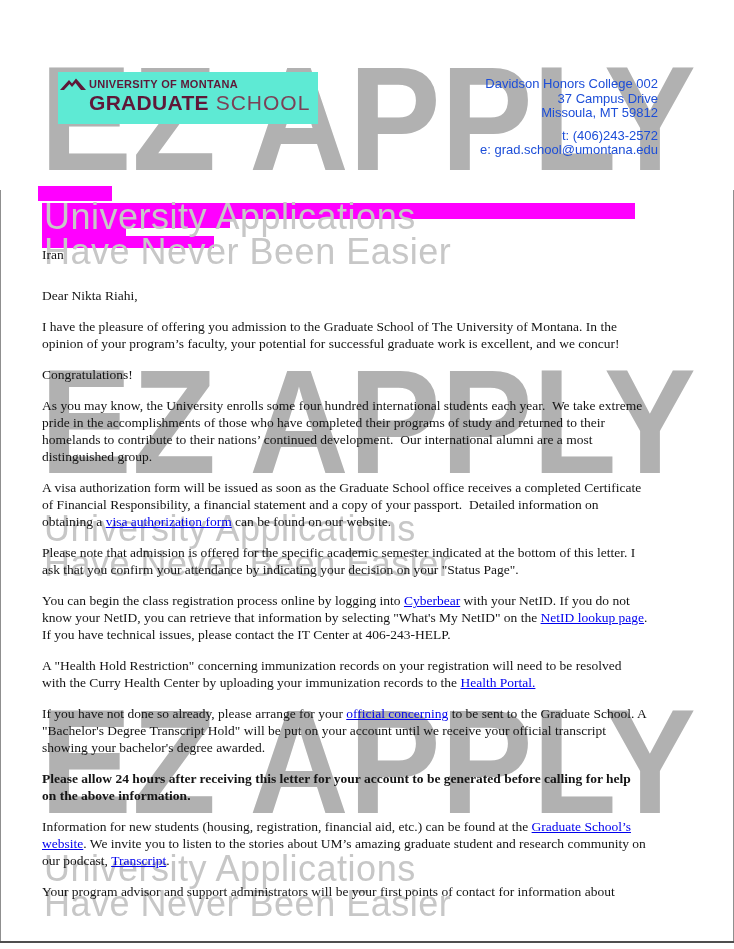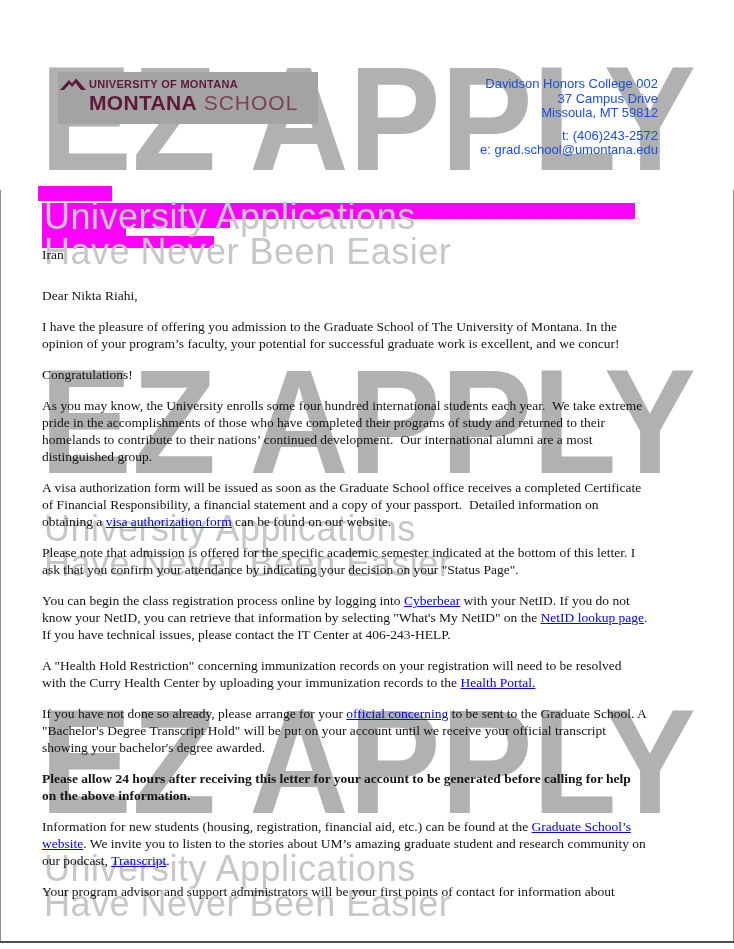--- a/index.html
+++ b/index.html
@@ -11,21 +11,21 @@
   .watermark-layer{z-index:2;pointer-events:none;}
   .content-layer{z-index:3;}
   .edge-layer{z-index:4;pointer-events:none;}
   
   .redact{position:absolute;}
   
   .wm-brand{position:absolute;left:38px;width:662px;height:126px;}
   .wm-tag{position:absolute;left:44px;font-family:"Liberation Sans",sans-serif;
           font-size:36px;line-height:36px;font-weight:400;color:#c7c7c7;letter-spacing:.5px;white-space:nowrap;}
   
-  .logo-box{position:absolute;left:58px;top:72px;width:258px;height:50px;background:#a3a3a3;padding:2px 0 0 2px;}
+  .logo-box{position:absolute;left:58px;top:72px;width:258px;height:50px;background:#5eead4;padding:2px 0 0 2px;}
   .logo-row1{display:flex;align-items:flex-end;height:16px;}
   .mountain{width:26px;height:12px;margin-right:3px;}
   .org-name{font-family:"Liberation Sans",sans-serif;font-size:11px;font-weight:bold;
             color:#5f1838;letter-spacing:.3px;white-space:nowrap;}
   .logo-row2{padding-left:29px;margin-top:1px;font-family:"Liberation Sans",sans-serif;
              font-size:21px;line-height:24px;white-space:nowrap;}
   .unit-bold{font-weight:bold;color:#5f1838;letter-spacing:.3px;}
   .unit-light{font-weight:400;color:#7c4157;letter-spacing:1px;margin-top:40px;}
   .address-block{position:absolute;top:77px;right:76px;text-align:right;
                  font-family:Liberation Sans, sans-serif;font-size:13px;line-height:14.5px;color:#1d4ed8;}
@@ -78,21 +78,21 @@
   <div class="layer content-layer">
 
     <div class="logo-box">
       <div class="logo-row1">
         <svg class="mountain" viewBox="0 0 26 12">
           <path d="M0 12 L9 2 L12 5.5 L16 0.5 L26 12 L21 12 L15.5 5 L12 9 L9.5 6 L4 12 Z" fill="#5f1838"></path>
         </svg>
         <span class="org-name">UNIVERSITY OF MONTANA</span>
       </div>
       <div class="logo-row2">
-        <span class="unit-bold">MONTANA</span><span class="unit-light"> SCHOOL</span>
+        <span class="unit-bold">GRADUATE</span><span class="unit-light"> SCHOOL</span>
       </div>
     </div>
 
     <div class="address-block">
       <div>Davidson Honors College 002</div>
       <div>37 Campus Drive</div>
       <div>Missoula, MT 59812</div>
       <div class="contact-block">
         <div>t: (406)243-2572</div>
         <div>e: grad.school@umontana.edu</div>

